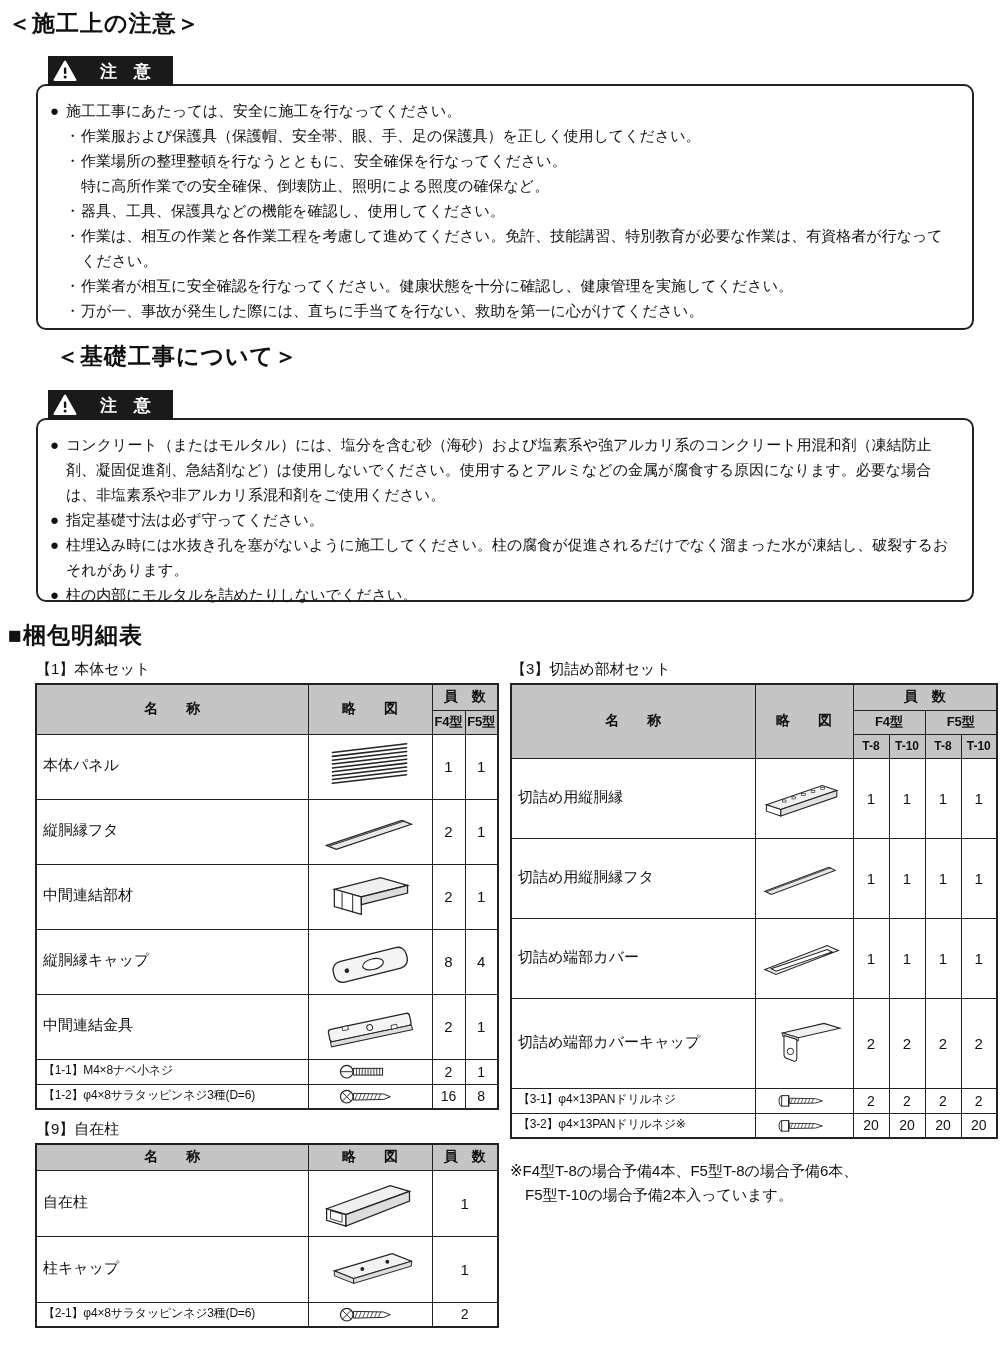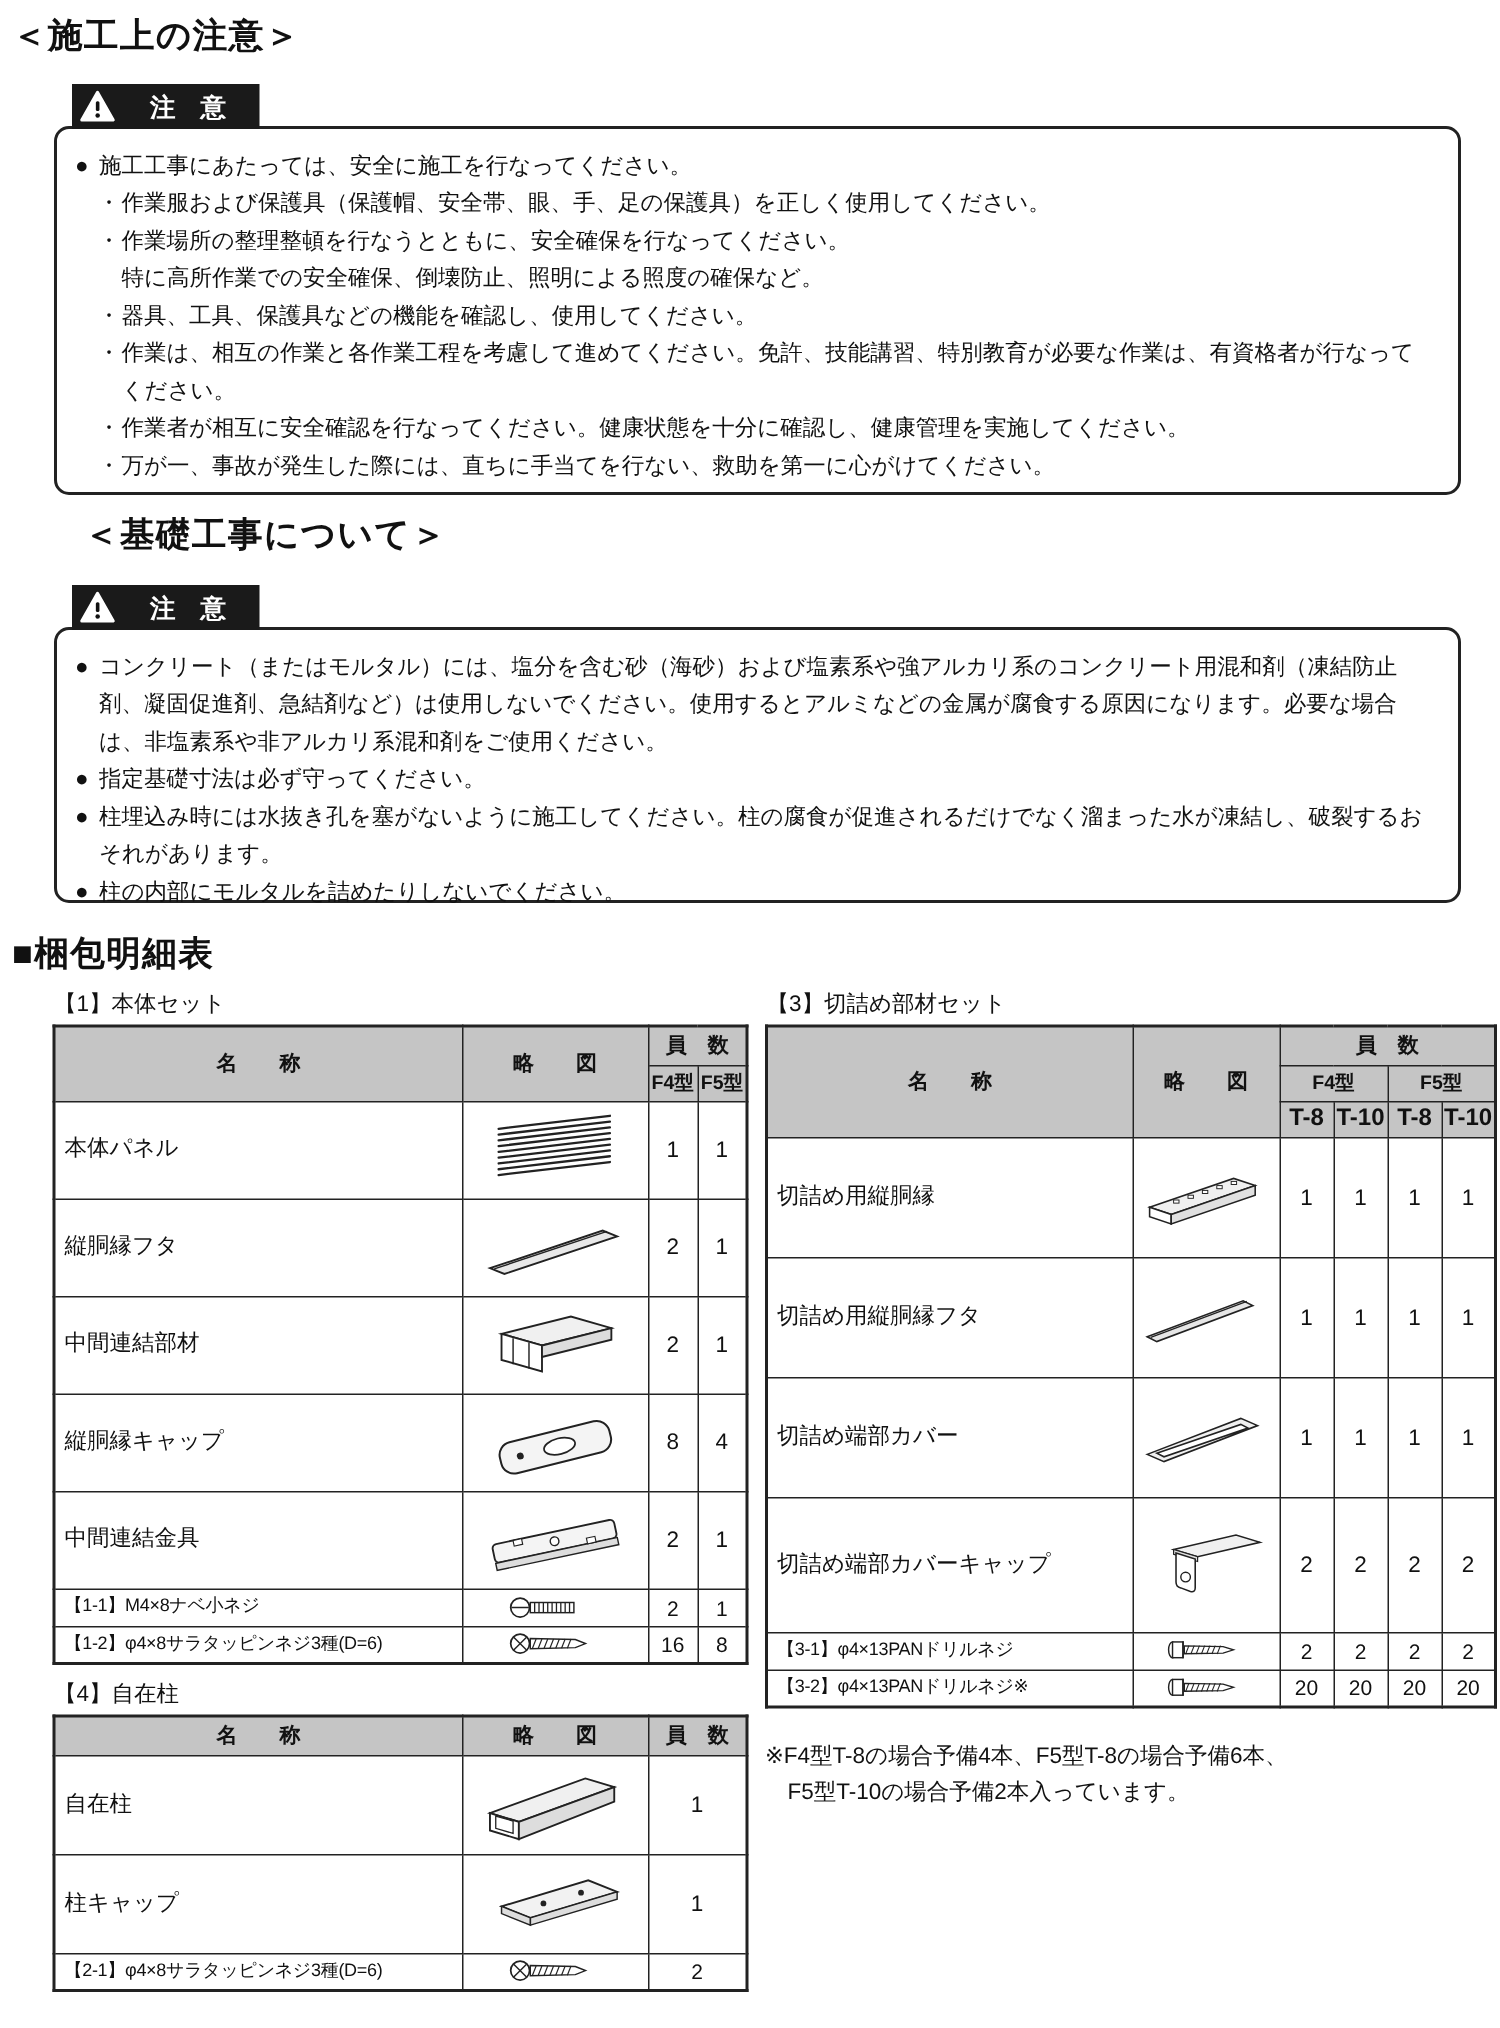--- a/index.html
+++ b/index.html
@@ -43,21 +43,21 @@
 
   table.tbl { border-collapse:collapse; table-layout:fixed; border:2px solid #222; background:#fff; }
   #tbl1, #tbl2 { width:462px; }
   #tbl3 { width:486px; }
   .tbl th, .tbl td { border:1px solid #222; }
   .tbl th {
     background:#c5c5c5; font-size:14px; font-weight:bold;
     text-align:center; vertical-align:middle; height:26px;
   }
   .tbl tr.sub th  { font-size:13px; height:24px; }
-  .tbl tr.sub2 th { font-size:16px; height:24px; font-weight:bold; }
+  .tbl tr.sub2 th { font-size:12px; height:24px; font-weight:bold; }
   .tbl td.name { font-size:15px; padding:0 3px 2px 6px; vertical-align:middle; }
   .tbl td.diag { text-align:center; vertical-align:middle; padding:1px; }
   .tbl td.qty  { text-align:center; vertical-align:middle; font-size:15px; }
   tr.r-big1 td { height:65px; }
   tr.r-big2 td { height:66px; }
   tr.r-big3 td { height:80px; }
   tr.r-big3.tall td { height:90px; }
   tr.r-small td { height:25px; }
   tr.r-small td.name { font-size:12px; letter-spacing:-0.2px; white-space:nowrap; overflow:hidden; }
   tr.r-small td.qty  { font-size:14px; }
@@ -242,21 +242,21 @@
                   <line x1="35" y1="5.8" x2="32.5" y2="12.2"></line>
                   <line x1="39" y1="5.8" x2="36.5" y2="12.2"></line>
                   <line x1="43" y1="5.8" x2="40.5" y2="12.2"></line>
                 </g>
               </svg></td>
             <td class="qty">16</td>
             <td class="qty">8</td>
           </tr>
         </tbody>
       </table>
-    <div class="tcap mt">【4】自在柱</div>
+    <div class="tcap mt">【9】自在柱</div>
     <table class="tbl" id="tbl2">
         <colgroup>
           <col style="width:272px">
           <col style="width:124px">
           <col style="width:66px">
         </colgroup>
         <tbody>
           <tr>
             <th>名　　称</th>
             <th>略　　図</th>

